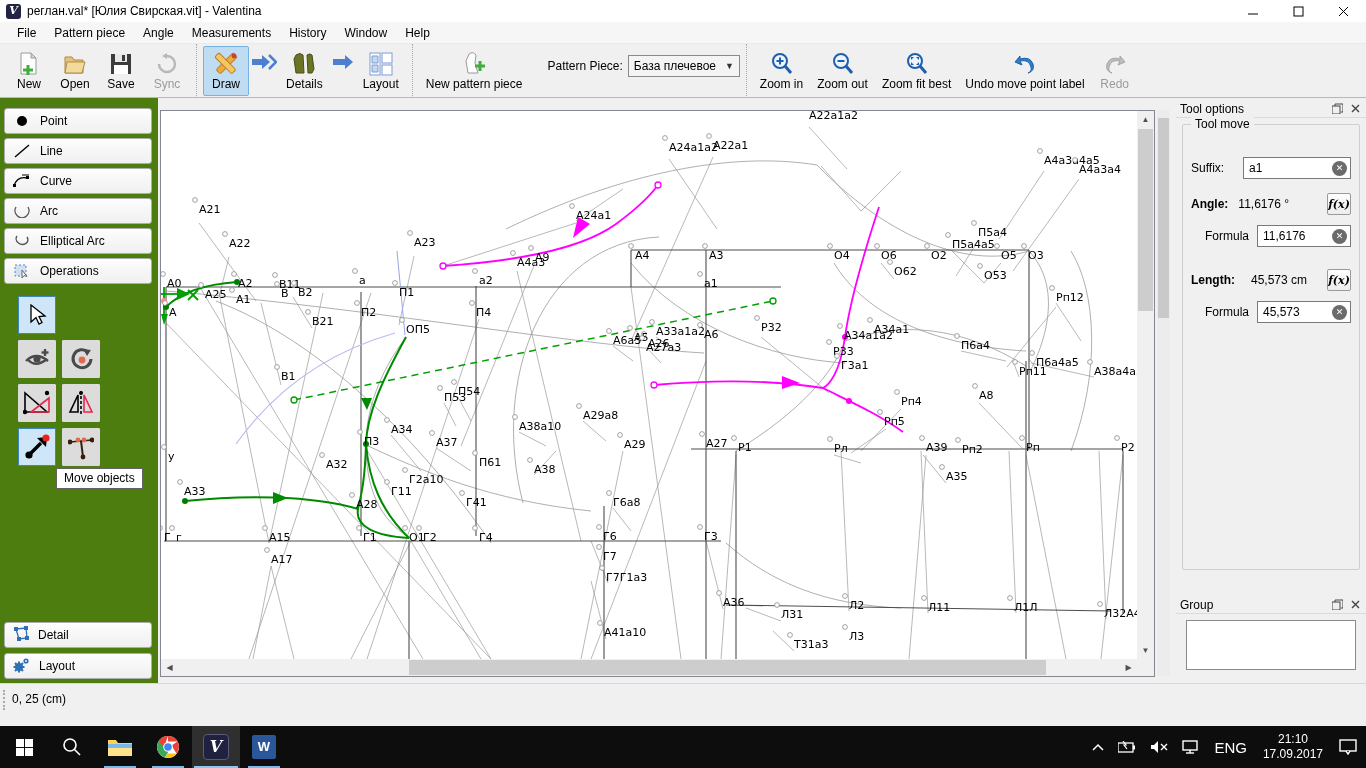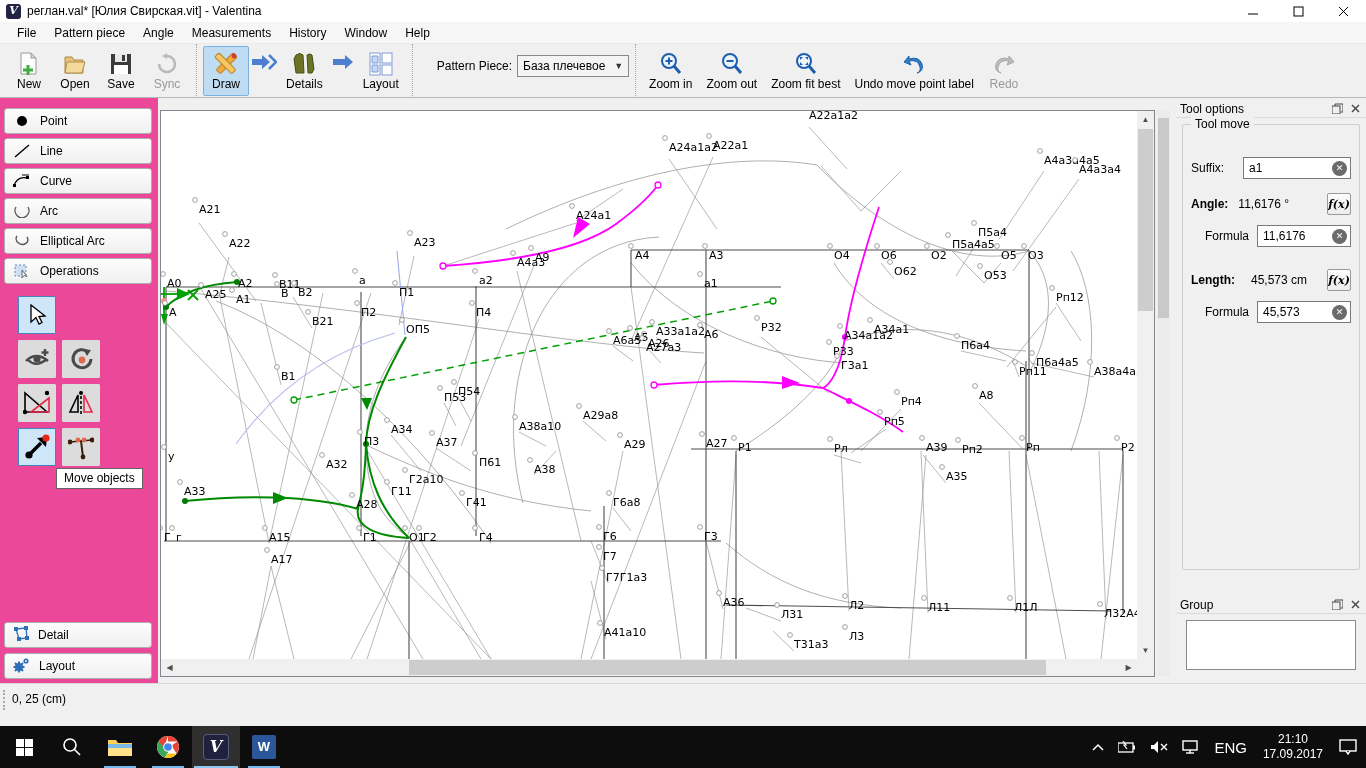--- a/index.html
+++ b/index.html
@@ -33,21 +33,21 @@
   .tbtn .ticon { height:26px; display:flex; align-items:center; justify-content:center; }
   .tbtn.selected { background:#bfdcf3; border-color:#77b2e0; }
   .tbtn.disabled { color:#9a9a9a; }
   .flow-arrow { margin:0 2px 14px 2px; }
   #pattern-combo-wrap { display:flex; align-items:center; margin-left:18px; margin-bottom:10px;}
   #pattern-combo { margin-left:5px; width:112px; height:22px; background:#f4f4f4; border:1px solid #8a8a8a;
     display:flex; align-items:center; justify-content:space-between; padding:0 5px; }
   #pattern-combo .arrow { font-size:9px; color:#333; }
 
   
-  #sidebar { position:absolute; left:0; top:98px; width:158px; height:628px; background:#ec4899; padding:10px 4px 0 4px;}
+  #sidebar { position:absolute; left:0; top:98px; width:158px; height:628px; background:#4d7c0f; padding:10px 4px 0 4px;}
   .cat-btn { width:148px; height:26px; margin-bottom:4px; background:linear-gradient(#fdfdfd,#f0f0f0);
     border:1px solid #adadad; border-radius:3px; display:flex; align-items:center; padding-left:8px; gap:9px; color:#000;}
   .cat-btn .cicon { width:18px; display:flex; justify-content:center; }
   #toolgrid { margin-top:12px; margin-left:14px; width:128px; display:grid;
     grid-template-columns:38px 38px; gap:6px 6px; }
   .gbtn { width:38px; height:38px; background:#dcdcdc; display:flex; align-items:center; justify-content:center; border:1px solid #dcdcdc; border-radius:1px;}
   .gbtn.selected { background:#cfe6f8; border-color:#3f85bf; }
   .gbtn.span-skip { visibility:hidden; }
   #bottom-btns { position:absolute; left:4px; top:524px; width:150px; }
   .bottom-btn { width:148px; height:26px; margin-bottom:5px; background:linear-gradient(#fdfdfd,#f0f0f0);
@@ -244,20 +244,32 @@
               <rect x="14" y="1" width="10" height="10" fill="#fff" stroke="#7c9bd6"></rect>
               <rect x="14" y="13" width="10" height="10" fill="#fff" stroke="#7c9bd6"></rect>
               <path d="M4,4 h6 v7 h-6 z M4,13 h6 v7 h-6 z" fill="#c7d6f0" stroke="#7c9bd6"></path>
             </svg>
         </div>
         <span>Layout</span>
       </div>
     </div>
 
     <div class="tgroup">
+      <div class="tbtn" style="min-width:106px">
+        <div class="ticon">
+          <svg width="26" height="24">
+              <path d="M8,2 q4,-3 7,1 l-1,8 3,10 h-10 l-2,-12 z" fill="#fdfdfd" stroke="#9a9a9a"></path>
+              <g stroke="#3fae3f" stroke-width="3">
+                <line x1="19" y1="9" x2="19" y2="19"></line>
+                <line x1="14" y1="14" x2="24" y2="14"></line>
+              </g>
+            </svg>
+        </div>
+        <span>New pattern piece</span>
+      </div>
       <div id="pattern-combo-wrap">
         <span>Pattern Piece:</span>
         <div id="pattern-combo">
           <span>База плечевое</span>
           <span class="arrow">▼</span>
         </div>
       </div>
     </div>
 
     <div class="tgroup">

